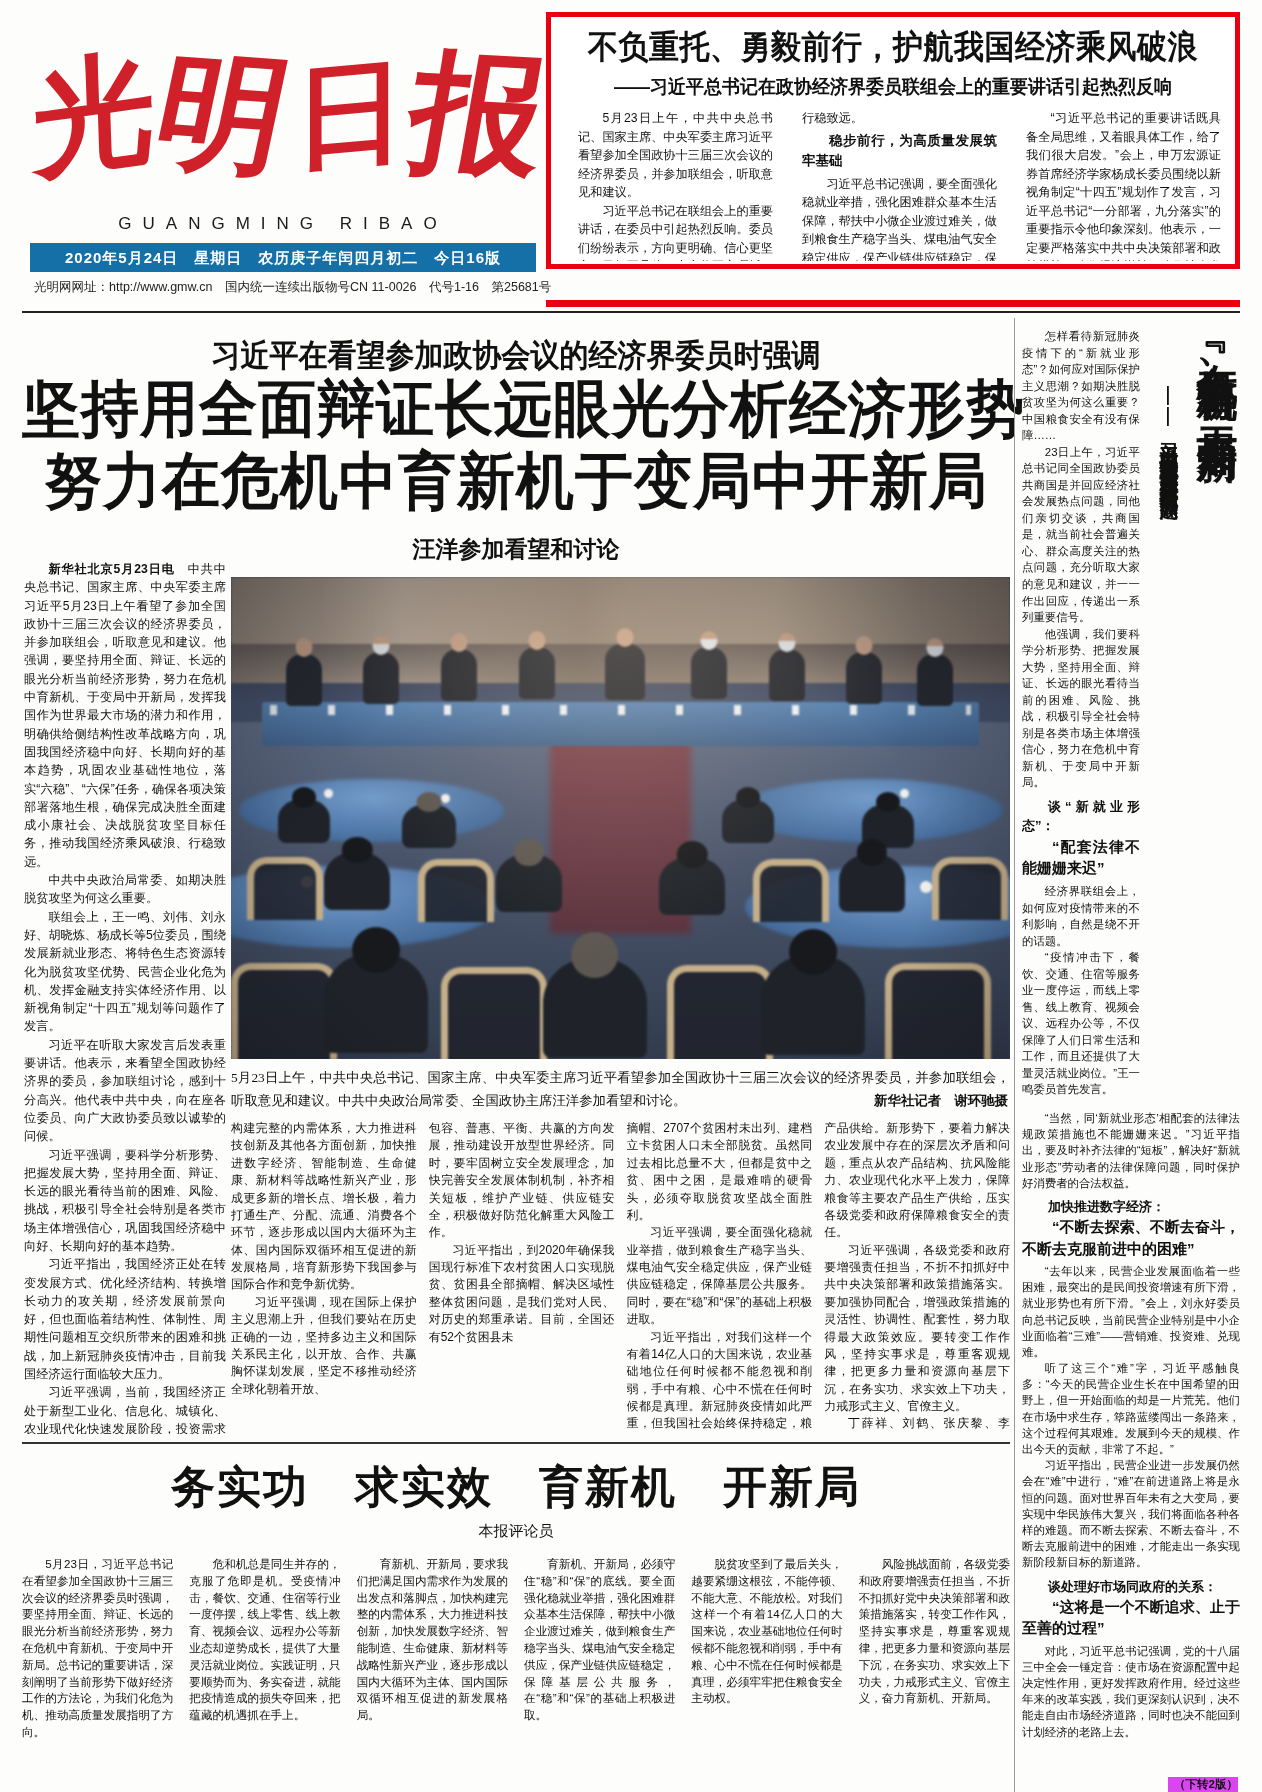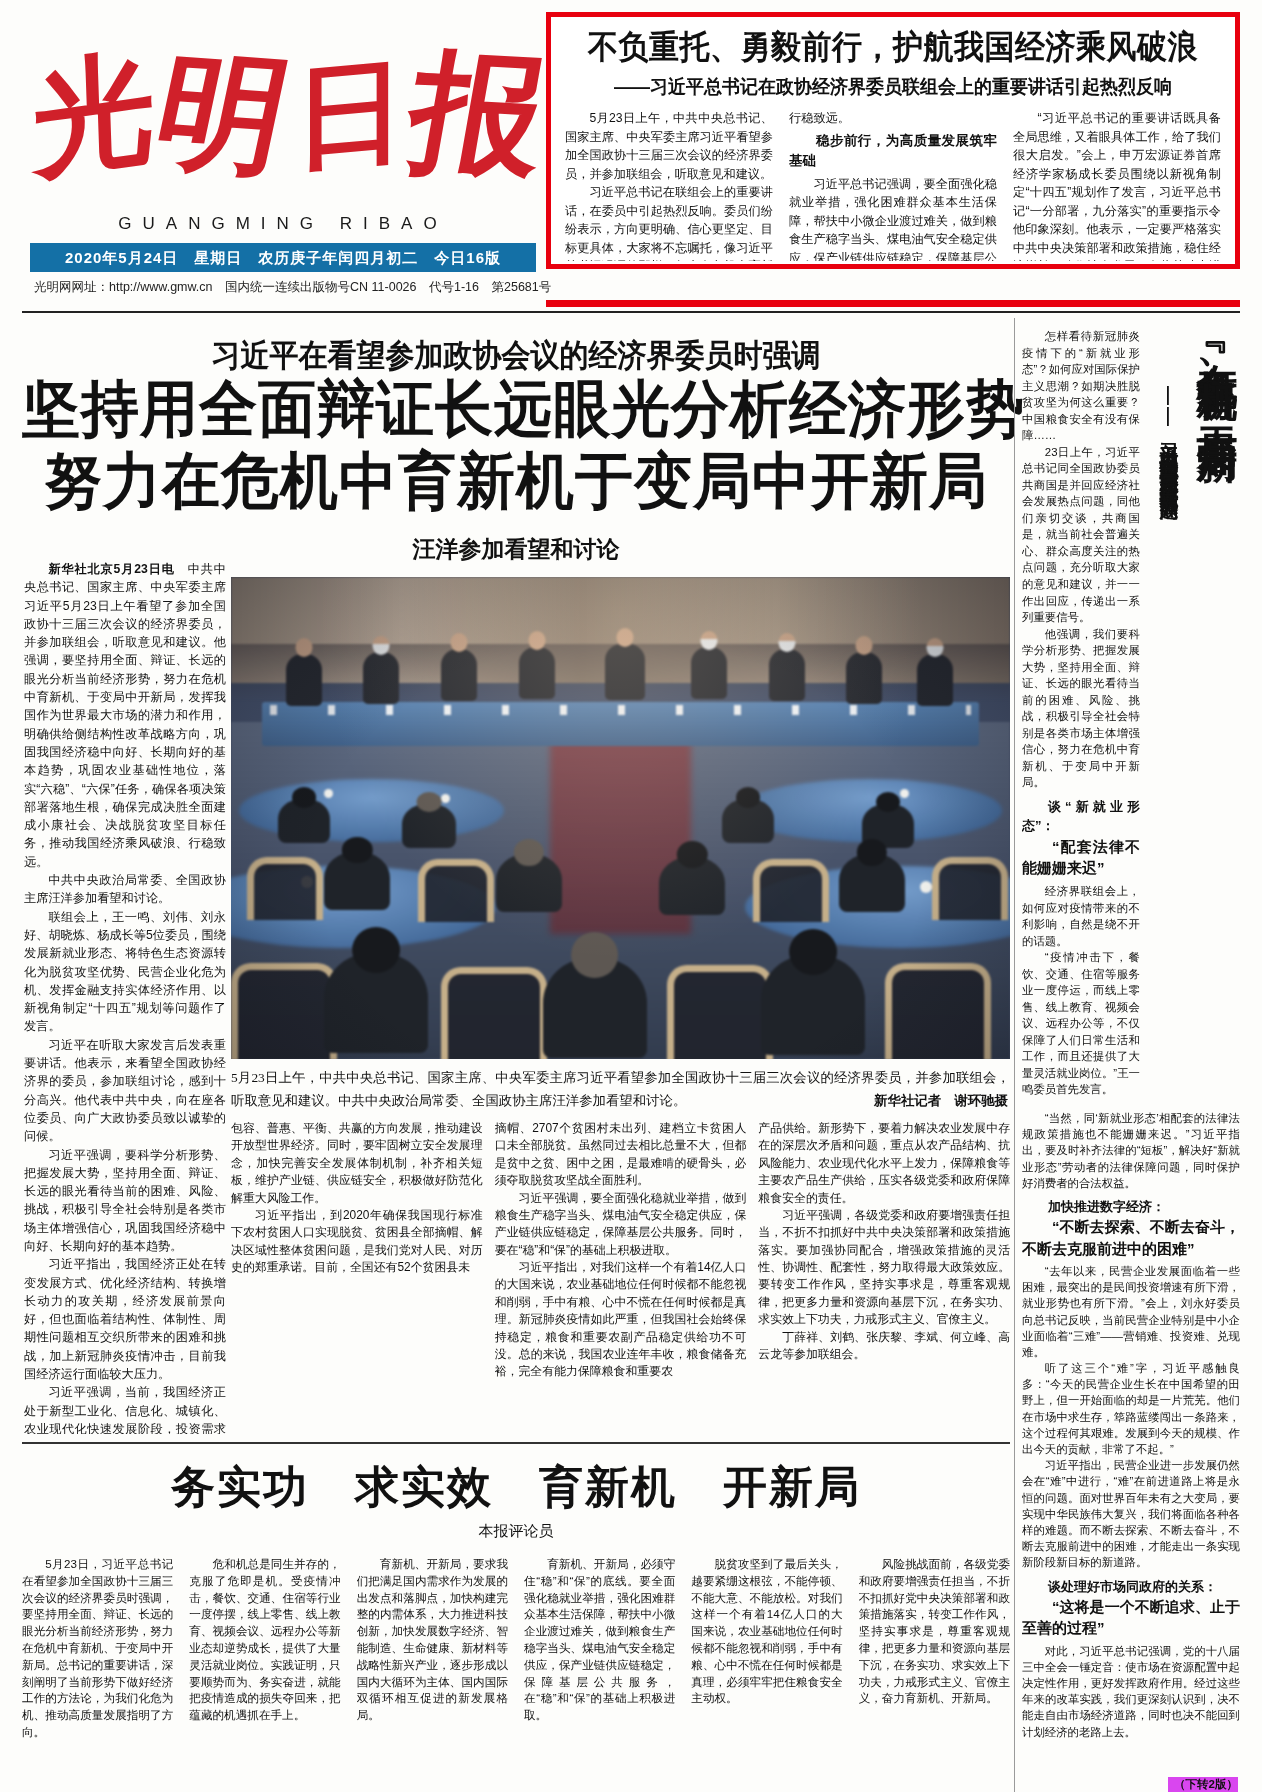--- a/index.html
+++ b/index.html
@@ -21,21 +21,21 @@
   .datebar{left:30px;top:243px;width:506px;height:29px;background:#1470a6;color:#fff;
            font-size:15px;font-weight:bold;text-align:center;line-height:29px;letter-spacing:1px;}
   .infoline{left:34px;top:279px;width:520px;font-size:12.5px;color:#222;white-space:nowrap;}
 
   
   .topbox{left:546px;top:12px;width:694px;height:257px;border:5px solid #e8000e;background:#fff;
           box-sizing:border-box;padding:6px 14px;overflow:hidden;}
   .topbox-hl{font-size:30px;font-weight:900;text-align:center;transform:scaleY(1.1);letter-spacing:.5px;margin-top:4px;}
   .topbox-sub{font-size:18px;font-weight:800;text-align:center;margin-top:7px;transform:scaleY(1.05);}
   .topbox-cols{display:flex;gap:16px;margin-top:10px;height:152px;overflow:hidden;}
-  .topbox-col{flex:1;font-size:12.2px;line-height:1.52;text-align:justify;overflow:hidden;}
+  .topbox-col{flex:1;font-size:12.2px;line-height:1.52;text-align:justify;overflow:hidden;margin-left:13px;}
   .topbox-col p{text-indent:2em;}
   .topbox-col p.noind{text-indent:0;}
   .tb-heading{font-weight:900;font-size:13.5px;text-indent:2em;margin:3px 0;}
 
   
   .redline{left:546px;top:300px;width:694px;height:7px;background:#e8000e;}
   .blackline{left:22px;top:311px;width:1218px;height:2px;background:#222;}
 
   
   .kicker{left:22px;top:336px;width:988px;text-align:center;font-size:29px;font-weight:900;transform:scaleY(1.08);}
@@ -141,21 +141,21 @@
   <div class="abs redline"></div>
   <div class="abs blackline"></div>
 
   <div class="abs kicker">习近平在看望参加政协会议的经济界委员时强调</div>
   <div class="abs hl hl1">坚持用全面辩证长远眼光分析经济形势</div>
   <div class="abs hl hl2">努力在危机中育新机于变局中开新局</div>
   <div class="abs deck">汪洋参加看望和讨论</div>
 
   <div class="abs leftcol">
     <p><span class="dateline">新华社北京5月23日电</span><span>　中共中央总书记、国家主席、中央军委主席习近平5月23日上午看望了参加全国政协十三届三次会议的经济界委员，并参加联组会，听取意见和建议。他强调，要坚持用全面、辩证、长远的眼光分析当前经济形势，努力在危机中育新机、于变局中开新局，发挥我国作为世界最大市场的潜力和作用，明确供给侧结构性改革战略方向，巩固我国经济稳中向好、长期向好的基本趋势，巩固农业基础性地位，落实“六稳”、“六保”任务，确保各项决策部署落地生根，确保完成决胜全面建成小康社会、决战脱贫攻坚目标任务，推动我国经济乘风破浪、行稳致远。</span></p>
-    <p>中共中央政治局常委、全国政协主席汪洋参加看望和讨论。</p>
+    <p>中共中央政治局常委、如期决胜脱贫攻坚为何这么重要。</p>
     <p>联组会上，王一鸣、刘伟、刘永好、胡晓炼、杨成长等5位委员，围绕发展新就业形态、将特色生态资源转化为脱贫攻坚优势、民营企业化危为机、发挥金融支持实体经济作用、以新视角制定“十四五”规划等问题作了发言。</p>
     <p>习近平在听取大家发言后发表重要讲话。他表示，来看望全国政协经济界的委员，参加联组讨论，感到十分高兴。他代表中共中央，向在座各位委员、向广大政协委员致以诚挚的问候。</p>
     <p>习近平强调，要科学分析形势、把握发展大势，坚持用全面、辩证、长远的眼光看待当前的困难、风险、挑战，积极引导全社会特别是各类市场主体增强信心，巩固我国经济稳中向好、长期向好的基本趋势。</p>
     <p>习近平指出，我国经济正处在转变发展方式、优化经济结构、转换增长动力的攻关期，经济发展前景向好，但也面临着结构性、体制性、周期性问题相互交织所带来的困难和挑战，加上新冠肺炎疫情冲击，目前我国经济运行面临较大压力。</p>
     <p>习近平强调，当前，我国经济正处于新型工业化、信息化、城镇化、农业现代化快速发展阶段，投资需求潜力巨大。公有制为主体、多种所有制经济共同发展，按劳分配为主体、多种分配方式并存，社会主义市场经济体制等社会主义基本经济制度，有利于激发各类市场主体活力、解放和发展社会生产力，有利于促进效率和公平有机统一、不断实现共同富裕。面向未来，我们要把满足国内需求作为发展的出发点和落脚点，加快</p>
   </div>
 
   <div class="abs photo">
     <div class="ph-scene">
       <div class="ph-wall"></div>
@@ -244,20 +244,24 @@
     </div>
     <div class="ph-vignette"></div>
   </div>
 
   <div class="caption">
     <span>5月23日上午，中共中央总书记、国家主席、中央军委主席习近平看望参加全国政协十三届三次会议的经济界委员，并参加联组会，听取意见和建议。中共中央政治局常委、全国政协主席汪洋参加看望和讨论。</span>
     <span class="credit">新华社记者　谢环驰摄</span>
   </div>
 
   <div class="abs bodycols">
+    <div class="bodycol">
+      <p class="cont">构建完整的内需体系，大力推进科技创新及其他各方面创新，加快推进数字经济、智能制造、生命健康、新材料等战略性新兴产业，形成更多新的增长点、增长极，着力打通生产、分配、流通、消费各个环节，逐步形成以国内大循环为主体、国内国际双循环相互促进的新发展格局，培育新形势下我国参与国际合作和竞争新优势。</p>
+      <p>习近平强调，现在国际上保护主义思潮上升，但我们要站在历史正确的一边，坚持多边主义和国际关系民主化，以开放、合作、共赢胸怀谋划发展，坚定不移推动经济全球化朝着开放、</p>
+    </div>
     <div class="bodycol">
       <p class="cont">包容、普惠、平衡、共赢的方向发展，推动建设开放型世界经济。同时，要牢固树立安全发展理念，加快完善安全发展体制机制，补齐相关短板，维护产业链、供应链安全，积极做好防范化解重大风险工作。</p>
       <p>习近平指出，到2020年确保我国现行标准下农村贫困人口实现脱贫、贫困县全部摘帽、解决区域性整体贫困问题，是我们党对人民、对历史的郑重承诺。目前，全国还有52个贫困县未</p>
     </div>
     <div class="bodycol">
       <p class="cont">摘帽、2707个贫困村未出列、建档立卡贫困人口未全部脱贫。虽然同过去相比总量不大，但都是贫中之贫、困中之困，是最难啃的硬骨头，必须夺取脱贫攻坚战全面胜利。</p>
       <p>习近平强调，要全面强化稳就业举措，做到粮食生产稳字当头、煤电油气安全稳定供应，保产业链供应链稳定，保障基层公共服务。同时，要在“稳”和“保”的基础上积极进取。</p>
       <p>习近平指出，对我们这样一个有着14亿人口的大国来说，农业基础地位任何时候都不能忽视和削弱，手中有粮、心中不慌在任何时候都是真理。新冠肺炎疫情如此严重，但我国社会始终保持稳定，粮食和重要农副产品稳定供给功不可没。总的来说，我国农业连年丰收，粮食储备充裕，完全有能力保障粮食和重要农</p>
     </div>
     <div class="bodycol">

